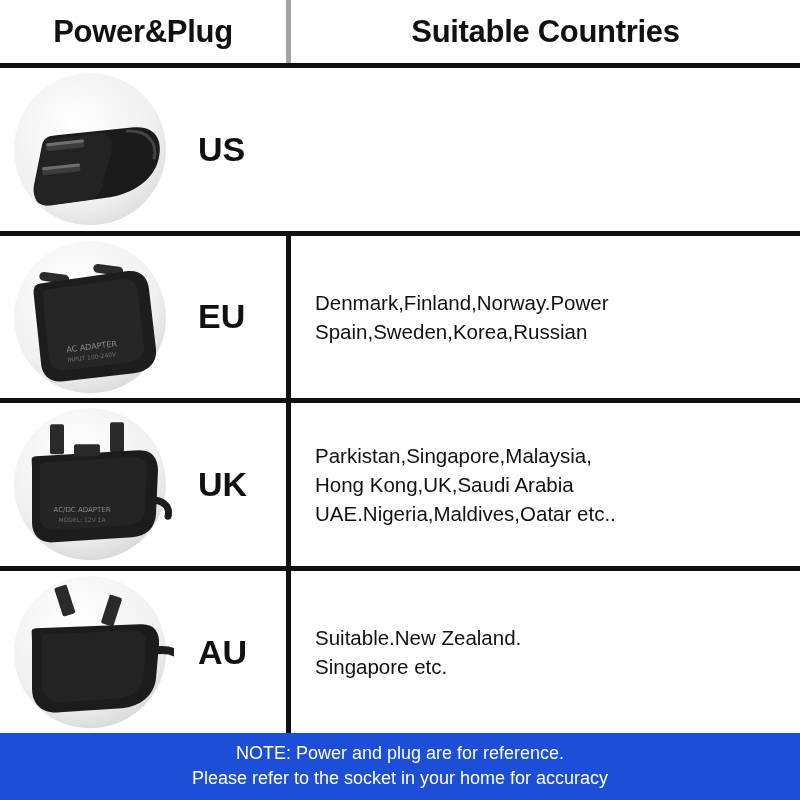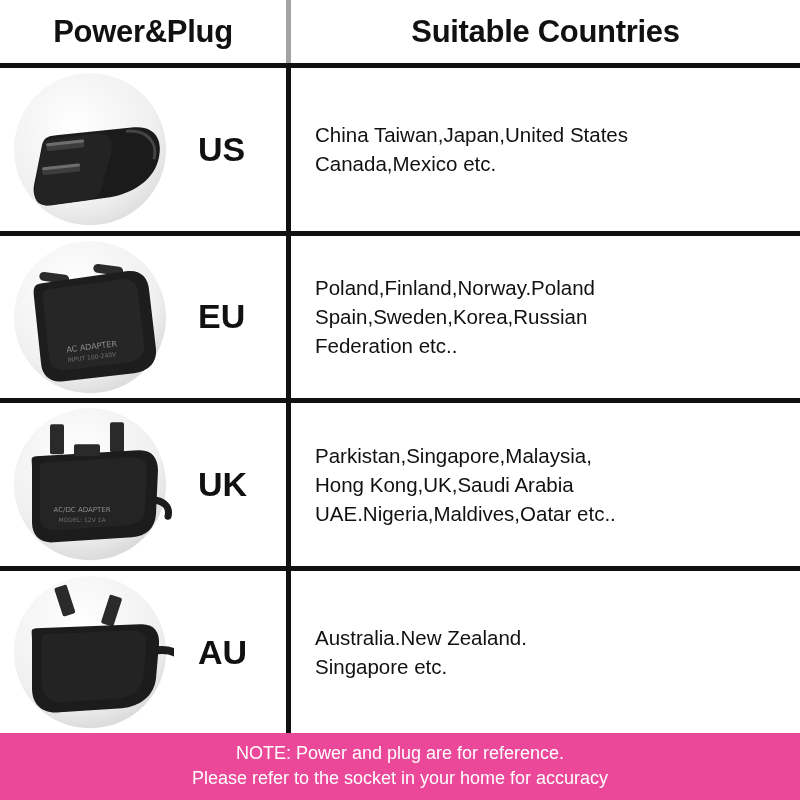--- a/index.html
+++ b/index.html
@@ -71,21 +71,21 @@
 
   .countries {
     font-size: 20.5px; line-height: 1.42; color: #111;
     font-weight: 500;
   }
   .countries div { white-space: nowrap; }
 
   
   .note {
     flex: 0 0 auto;
-    background: #ec4899;
+    background: #1d4ed8;
     color: #fff;
     text-align: center;
     padding: 8px 4px 10px;
     font-size: 18px;
     line-height: 1.35;
   }
   .note div { white-space: nowrap; }
 
   
   .svg-wrap { width: 100%; height: 100%; display: block; }
@@ -126,26 +126,20 @@
             <rect x="40" y="74" width="38" height="8" rx="2" transform="rotate(-6 40 74)" fill="#3d3d3d"></rect>
             <rect x="36" y="98" width="38" height="8" rx="2" transform="rotate(-6 36 98)" fill="#3d3d3d"></rect>
             <rect x="40" y="74" width="38" height="3" rx="1.5" transform="rotate(-6 40 74)" fill="#6e6e6e"></rect>
             <rect x="36" y="98" width="38" height="3" rx="1.5" transform="rotate(-6 36 98)" fill="#6e6e6e"></rect>
 
             <path d="M120 62 C142 60 152 74 148 90" stroke="#555" stroke-width="3" fill="none" opacity="0.7"></path>
           </svg>
         </div>
         <span class="plug-code">US</span>
       </div>
-      <div class="cell-right">
-        <div class="countries">
-          <div>China Taiwan,Japan,United States</div>
-          <div>Canada,Mexico etc.</div>
-        </div>
-      </div>
     </div>
 
     <div class="row">
       <div class="cell-left">
         <div class="plug-art">
           <svg class="svg-wrap" viewBox="0 0 168 160" xmlns="http://www.w3.org/2000/svg" aria-hidden="true">
             <defs>
               <radialGradient id="gEU" cx="40%" cy="32%" r="75%">
                 <stop offset="0%" stop-color="#ffffff"></stop>
                 <stop offset="72%" stop-color="#f0f0f0"></stop>
@@ -160,23 +154,22 @@
             <path d="M36 46 L120 34 C134 32 142 40 143 52 L150 112 C151 126 142 134 128 136 L58 144 C44 146 36 138 35 126 L28 60 C27 50 28 47 36 46 Z" fill="#1d1d1d"></path>
             <path d="M44 52 L116 42 C126 41 131 46 132 55 L138 108 C139 118 132 124 122 125 L60 133 C50 134 44 129 43 120 L37 62 C36 55 38 53 44 52 Z" fill="#262626"></path>
             <text x="86" y="112" font-family="DejaVu Sans, sans-serif" font-size="8" fill="#8d8d8d" text-anchor="middle" transform="rotate(-7 86 112)">AC ADAPTER</text>
             <text x="86" y="122" font-family="DejaVu Sans, sans-serif" font-size="6" fill="#6f6f6f" text-anchor="middle" transform="rotate(-7 86 122)">INPUT 100-240V</text>
           </svg>
         </div>
         <span class="plug-code">EU</span>
       </div>
       <div class="cell-right">
         <div class="countries">
-          <div>Poland,Finland,Norway.Poland</div>
+          <div>Denmark,Finland,Norway.Power</div>
           <div>Spain,Sweden,Korea,Russian</div>
-          <div>Federation etc..</div>
         </div>
       </div>
     </div>
 
     <div class="row">
       <div class="cell-left">
         <div class="plug-art">
           <svg class="svg-wrap" viewBox="0 0 168 160" xmlns="http://www.w3.org/2000/svg" aria-hidden="true">
             <defs>
               <radialGradient id="gUK" cx="42%" cy="30%" r="75%">
@@ -230,21 +223,21 @@
             <path d="M30 56 L134 52 C148 51 154 60 153 72 L150 106 C148 124 134 134 116 136 L54 140 C36 142 26 132 26 116 L26 68 C26 58 24 57 30 56 Z" fill="#1c1c1c"></path>
             <path d="M40 62 L126 58 C136 58 141 63 140 72 L138 102 C137 116 126 124 114 126 L56 130 C44 131 36 124 36 112 L36 70 C36 64 36 62 40 62 Z" fill="#232323"></path>
 
             <path d="M150 78 C166 76 176 82 178 92" stroke="#1c1c1c" stroke-width="8" fill="none" stroke-linecap="round"></path>
           </svg>
         </div>
         <span class="plug-code">AU</span>
       </div>
       <div class="cell-right">
         <div class="countries">
-          <div>Australia.New Zealand.</div>
+          <div>Suitable.New Zealand.</div>
           <div> Singapore etc.</div>
         </div>
       </div>
     </div>
 
   </div>
 
   <div class="note">
     <div>NOTE: Power and plug are for reference.</div>
     <div>Please refer to the socket in your home for accuracy</div>

